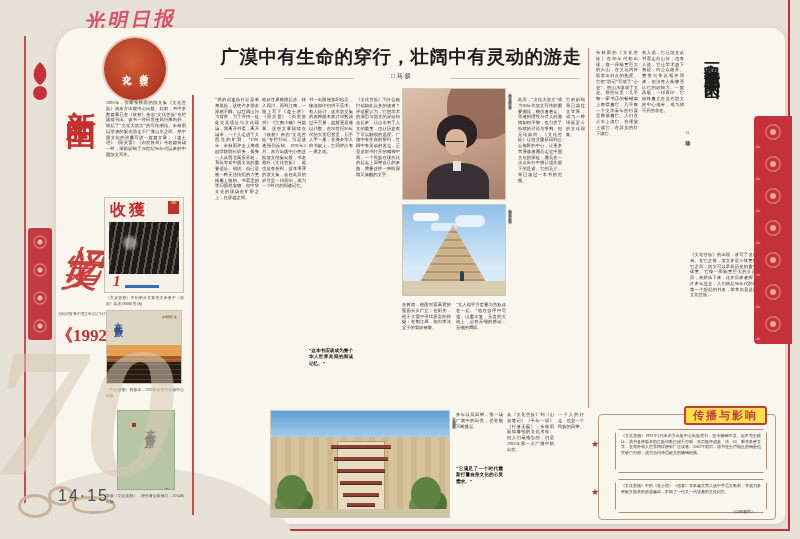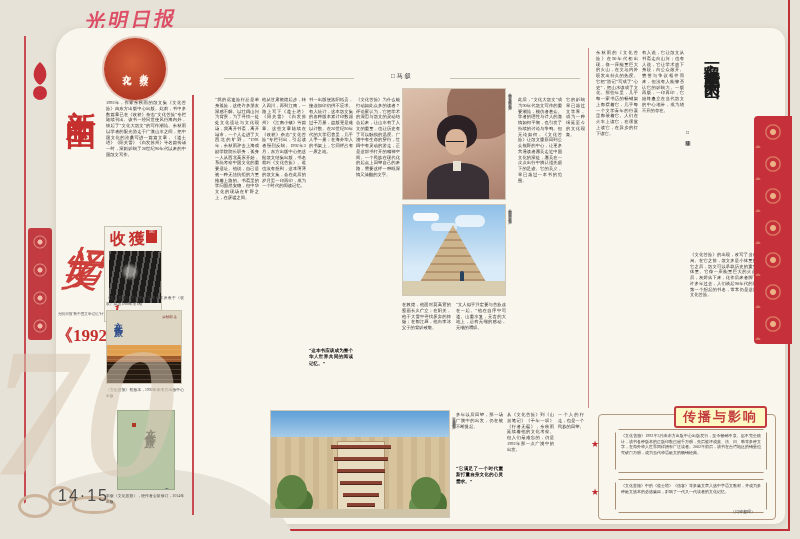--- a/index.html
+++ b/index.html
@@ -49,21 +49,21 @@
   .watermark-70 { left:-8px; top:320px; font-size:185px; font-weight:bold; font-style:italic;
     color:#d9c9b5; opacity:.55; line-height:1; z-index:2; pointer-events:none; }
   .cloud { border:3px solid #cbb49b; border-radius:50%; position:absolute; background:transparent; }
   .page-number { left:58px; top:487px; font-size:16px; color:#4a4a4a; letter-spacing:2px;
     font-family:"Liberation Sans",sans-serif; z-index:3; }
 
   
   .sidebar-intro { left:106px; top:100px; width:80px; height:92px; }
   .caption { font-size:3.8px; line-height:1.45; color:#444; text-align:justify; position:absolute; }
   .cover { position:absolute; border:1px solid #c9c2b0; background:#f4f1e8; overflow:hidden; }
-  #cover-shouhuo { left:104px; top:197px; width:58px; height:96px;margin-top:29px; }
+  #cover-shouhuo { left:104px; top:197px; width:80px; height:96px; }
   .sh-title { position:absolute; left:5px; top:2px; font-size:16px; font-weight:bold; color:#c4302b; letter-spacing:3px; }
   .sh-tag { position:absolute; right:4px; top:3px; width:11px; height:13px; background:#c4302b; color:#fff;
     font-size:3px; text-align:center; line-height:1.1; padding-top:1px; }
   .sh-art { position:absolute; left:4px; top:24px; width:70px; height:52px; background:#1d1c1a;
     background-image:repeating-linear-gradient(100deg, rgba(250,248,240,.28) 0 2px, transparent 2px 7px),
                      radial-gradient(circle at 30% 40%, rgba(250,248,240,.5) 4px, transparent 9px); }
   .sh-no { position:absolute; left:8px; bottom:2px; font-size:15px; font-weight:bold; color:#c4302b; font-style:italic; }
   .sh-rule { position:absolute; left:20px; bottom:4px; width:34px; height:3px; background:#3a6fae; }
   #cover-first { left:106px; top:310px; width:76px; height:74px; background:#ddd6c2; }
   .fe-title { position:absolute; left:6px; top:4px; writing-mode:vertical-rl; font-size:8.5px; font-weight:bold; color:#2f4d8c; letter-spacing:2px; }
@@ -126,22 +126,22 @@
   .byline2 { left:684px; top:130px; height:60px; writing-mode:vertical-rl; font-size:5px; color:#333; }
 
   .right-lace { left:754px; top:116px; width:38px; height:228px; background:#c5303a; z-index:1;
     background-image:radial-gradient(circle at 19px 16px, rgba(244,210,150,.8) 2.5px, transparent 3.5px),
                      radial-gradient(circle at 19px 16px, transparent 6px, rgba(244,210,150,.5) 7px, transparent 8.5px),
                      radial-gradient(circle at 4px 32px, rgba(244,210,150,.4) 2px, transparent 3px);
     background-size:38px 32px; border-radius:4px 0 0 4px; }
 
   
   .influence-box { left:598px; top:414px; width:178px; height:106px; border:1px solid #b59a82; border-radius:4px; }
-  .influence-title { position:absolute; right:8px; top:-9px; background:#fef9c3; border:2px solid #c23b3f;
-    border-radius:3px; color:#c23b3f; font-weight:bold; font-size:13px; letter-spacing:2px; padding:0 7px; }
+  .influence-title { position:absolute; right:8px; top:-9px; background:#fde047; border:2px solid #c23b3f;
+    border-radius:3px; color:#c23b3f; font-weight:bold; font-size:11px; letter-spacing:2px; padding:0 7px; }
   .bubble { position:absolute; left:16px; border:1px solid #a89078; font-size:4px; line-height:1.4;
     text-align:justify; color:#333; padding:3px 5px;
     clip-path:polygon(4px 0, calc(100% - 4px) 0, 100% 4px, 100% calc(100% - 4px), calc(100% - 4px) 100%, 4px 100%, 0 calc(100% - 4px), 0 4px); }
   #bubble1 { top:14px; width:152px; height:44px; }
   #bubble2 { top:64px; width:152px; height:34px; }
   .star { position:absolute; left:-8px; color:#c0262c; font-size:9px; }
   .credit { position:absolute; right:20px; top:94px; font-size:4px; color:#333; }
 </style>
 </head>
 <body>
@@ -200,20 +200,21 @@
     <div class="cover" id="cover-new" style="left:61px; top:382px;">
       <div class="ne-seal"></div>
       <div class="ne-title">文化苦旅</div>
       <div class="ne-author">余秋雨</div>
     </div>
     <div class="caption" id="caption-new" style="left:50px; top:466px; width:78px;">新版《文化苦旅》，经作者全新修订，2014年出版</div>
 
     <div class="abs" style="left:136px; top:67px; width:1.5px; height:420px; background:#c94b52;"></div>
     <div class="abs" style="left:532px; top:20px; width:1px; height:360px; background:#cf8a86;"></div>
 
+    <div class="abs headline1" style="left:162px; top:16px;">广漠中有生命的穿行，壮阔中有灵动的游走</div>
     <div class="abs byline1" style="left:162px; top:44px;">□ 马 叙</div>
     <div class="abs hairline" style="left:168px; top:50px; width:130px;"></div>
     <div class="abs hairline" style="left:394px; top:50px; width:130px;"></div>
 
     <div class="col" style="left:159px; top:69px; width:44px; height:412px;">“我的远途旅行总是单身孤旅，这使许多朋友深感不解。以壮阔山河为背景，为了寻找一处处文化遗址与文化现场，我离开书斋，离开城市，一个人走进了大西北的旷野。”1991年，余秋雨辞去上海戏剧学院院长职务，孤身一人从西北高原开始，系统考察中国文化的重要遗址。他说，自己是被一种无法抗拒的力量推着上路的。书斋里的学问固然安稳，但中华文化的现场在旷野之上，在废墟之间。</div>
     <div class="col" style="left:206px; top:69px; width:44px; height:308px;">他从甘肃敦煌起步，转入四川，再到江南，一路上写下《道士塔》《阳关雪》《白发苏州》《江南小镇》等篇章。这些文章陆续在《收获》杂志“文化苦旅”专栏刊出，引起读者强烈反响。1992年3月，东方出版中心把这批散文结集出版，书名就叫《文化苦旅》。谁也没有想到，这本薄薄的散文集，会在此后的岁月里一印再印，成为一个时代的阅读记忆。</div>
     <div class="col" style="left:253px; top:69px; width:44px; height:246px;">书一出版便洛阳纸贵，接连加印仍供不应求。有人统计，这本散文集的各种版本累计印数超过千万册，盗版更是难以计数。在20世纪90年代的大学宿舍里，几乎人手一册；在海外华人的书架上，它同样占有一席之地。</div>
     <div class="quote" style="left:253px; top:320px; width:44px; height:56px;">“这本书应该成为整个华人世界共同的阅读记忆。”</div>
     <div class="col" style="left:300px; top:69px; width:44px; height:308px;">《文化苦旅》为什么能打动如此众多的读者？评论家认为，它把学术的深思与散文的灵动结合起来，让山水有了人文的重量，也让历史有了可以触摸的温度。广漠中有生命的穿行，壮阔中有灵动的游走，正是这部书打开的精神空间。一个民族在现代化的起点上回望自己的来路，需要这样一种既深情又清醒的文字。</div>
     <div class="col" style="left:346px; top:274px; width:49px; height:103px;">在敦煌，他面对莫高窟的壁画长久伫立；在阳关，他于大雪中寻找废弃的烽燧；在都江堰，他向李冰父子的背影致敬。</div>

